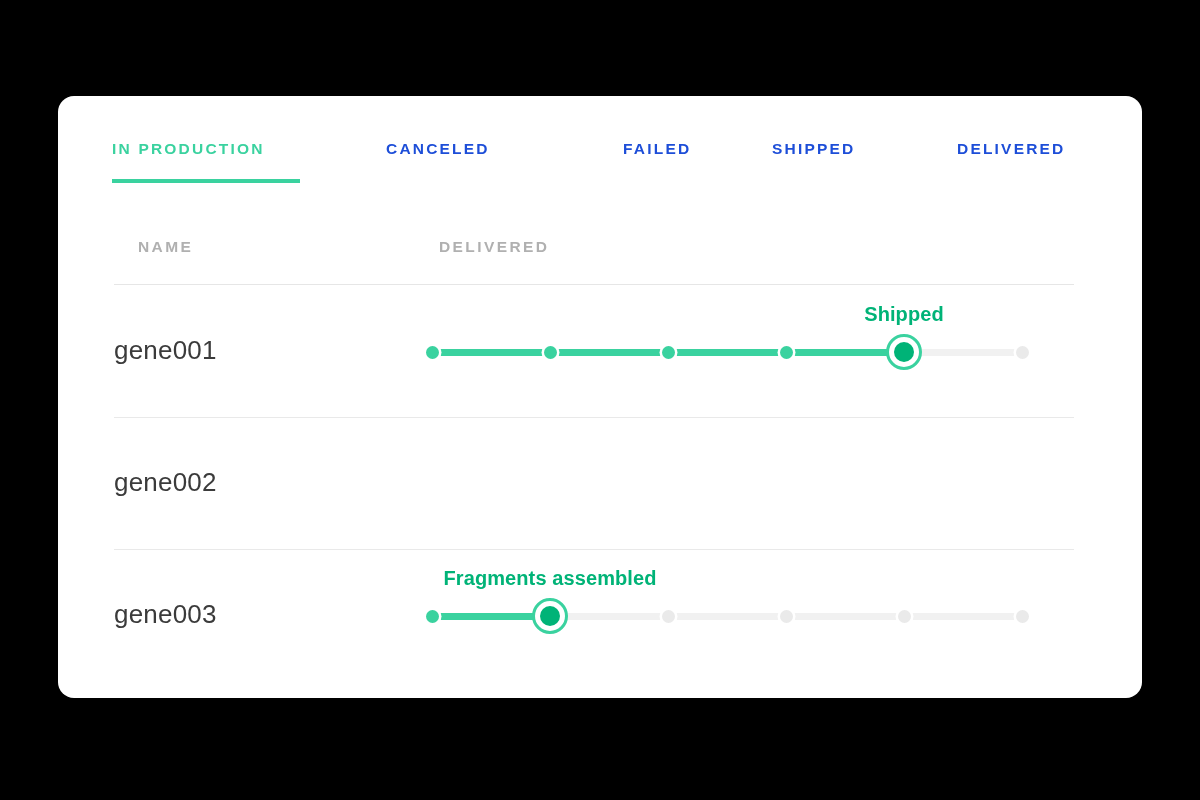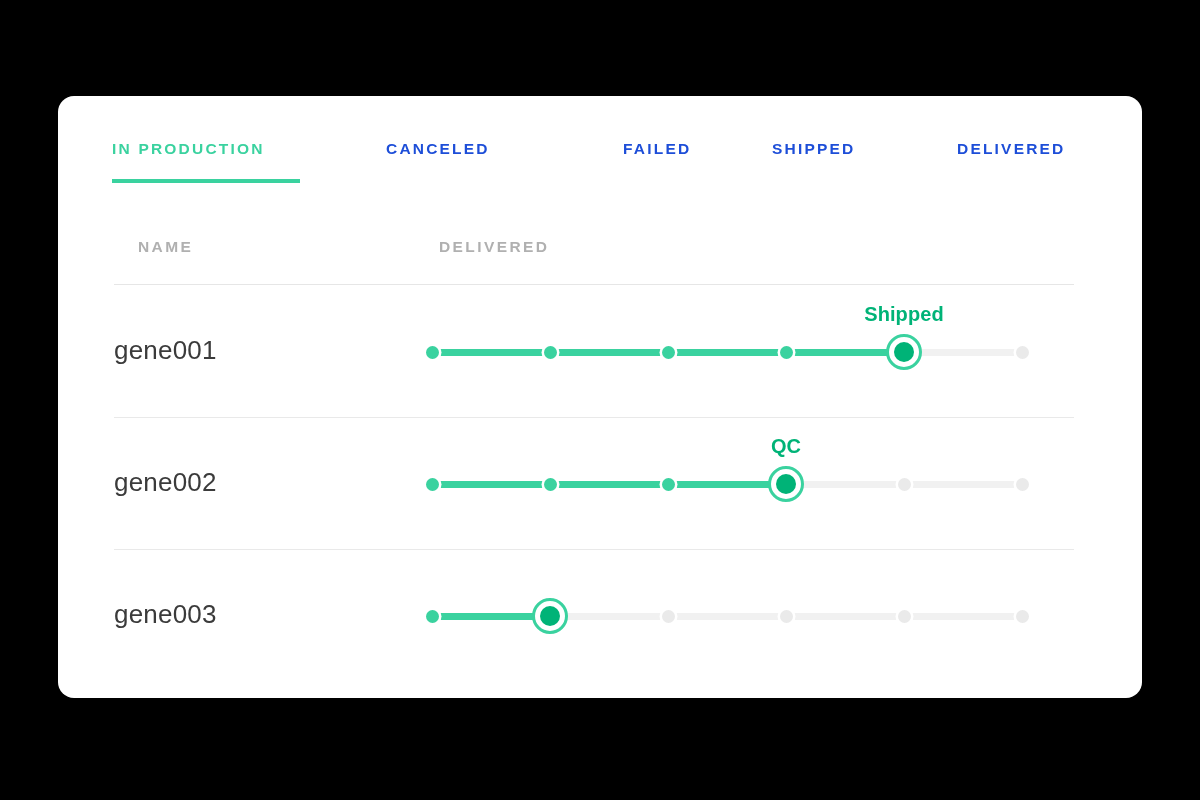--- a/index.html
+++ b/index.html
@@ -228,39 +228,29 @@
           <div class="dot done" style="left: 236px;"></div>
           <div class="dot done" style="left: 354px;"></div>
           <div class="dot todo tail" style="left: 590px;"></div>
           <div class="marker" style="left: 472px;"></div>
         </div>
     </div>
 
     <div class="row row-1">
       <div class="row-rule"></div>
       <div class="row-name">gene002</div>
-      <div class="track">
-        <div class="bar-bg"></div>
-        <div class="bar-fill" style="width: 354px;"></div>
-        <div class="stage-label" style="left: 354px;">QC</div>
-      <div class="dot done" style="left: 0px;"></div>
-          <div class="dot done" style="left: 118px;"></div>
-          <div class="dot done" style="left: 236px;"></div>
-          <div class="dot todo tail" style="left: 472px;"></div>
-          <div class="dot todo tail" style="left: 590px;"></div>
-          <div class="marker" style="left: 354px;"></div>
-        </div>
     </div>
 
     <div class="row row-2">
       <div class="row-rule"></div>
       <div class="row-name">gene003</div>
       <div class="track">
         <div class="bar-bg"></div>
         <div class="bar-fill" style="width: 118px;"></div>
+        <div class="stage-label" style="left: 118px;">Fragments assembled</div>
       <div class="dot done" style="left: 0px;"></div>
           <div class="dot todo tail" style="left: 236px;"></div>
           <div class="dot todo tail" style="left: 354px;"></div>
           <div class="dot todo tail" style="left: 472px;"></div>
           <div class="dot todo tail" style="left: 590px;"></div>
           <div class="marker" style="left: 118px;"></div>
         </div>
     </div>
 
   </div>

